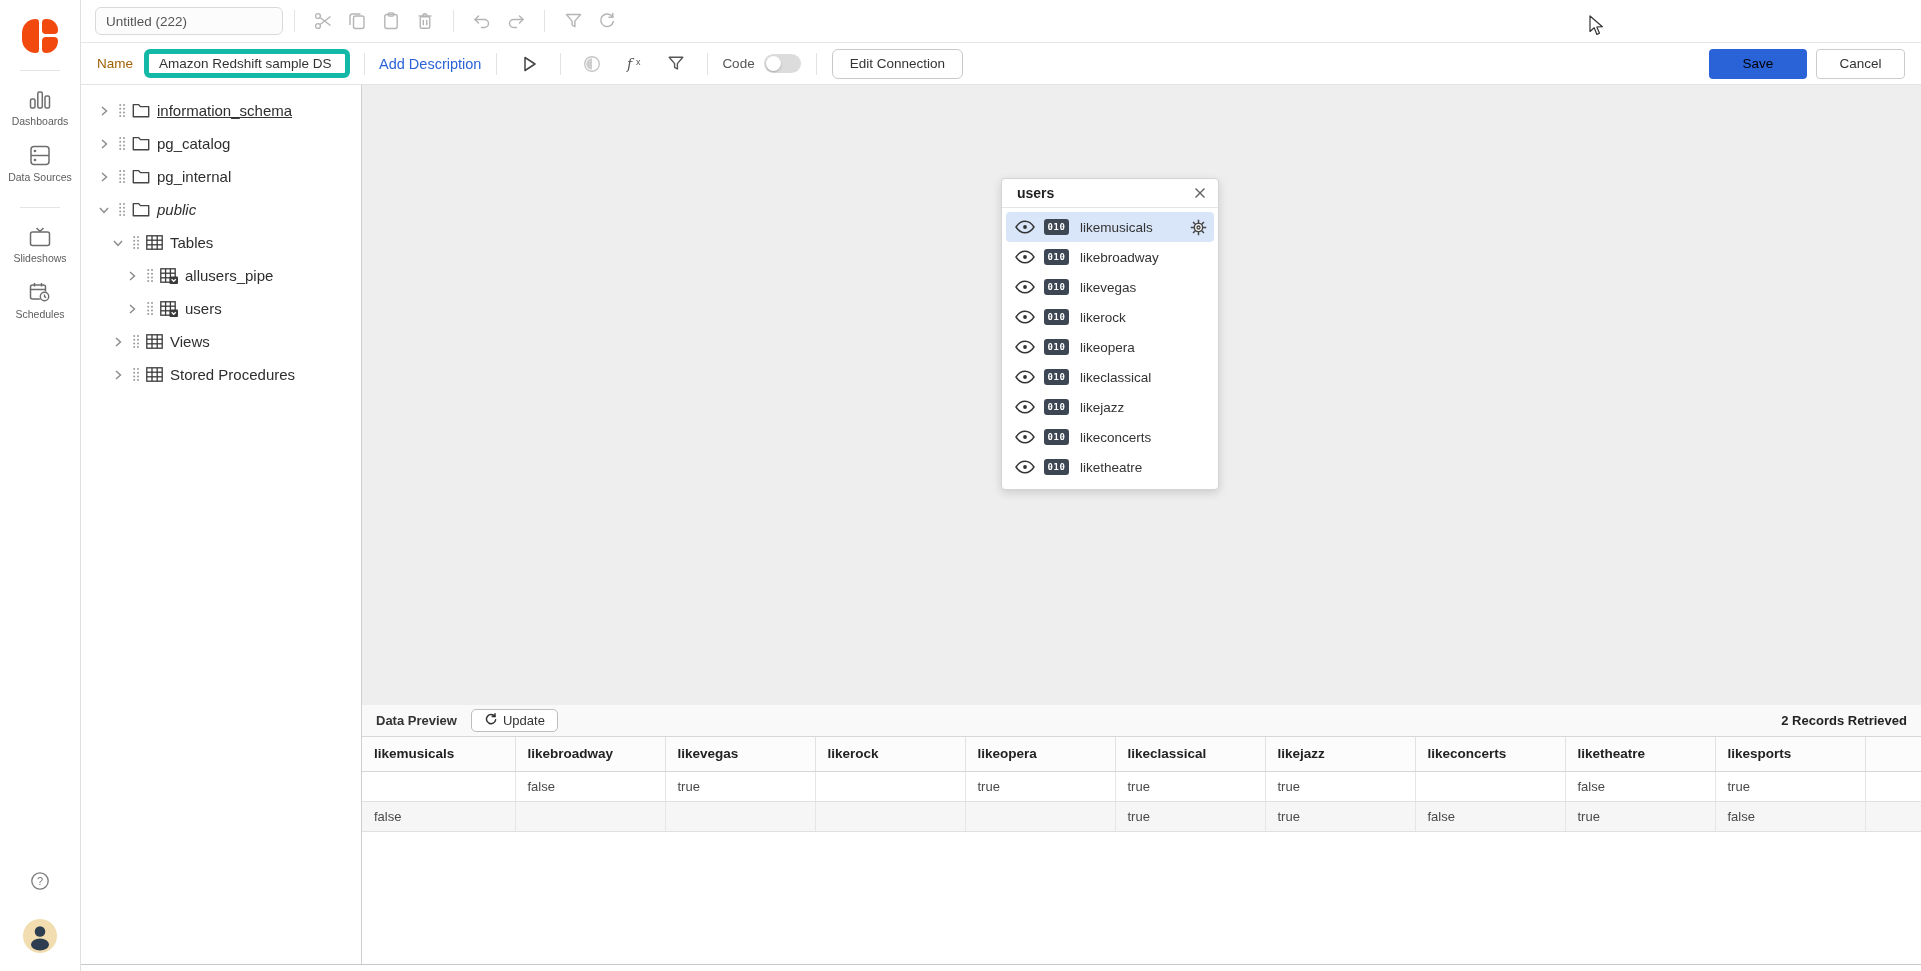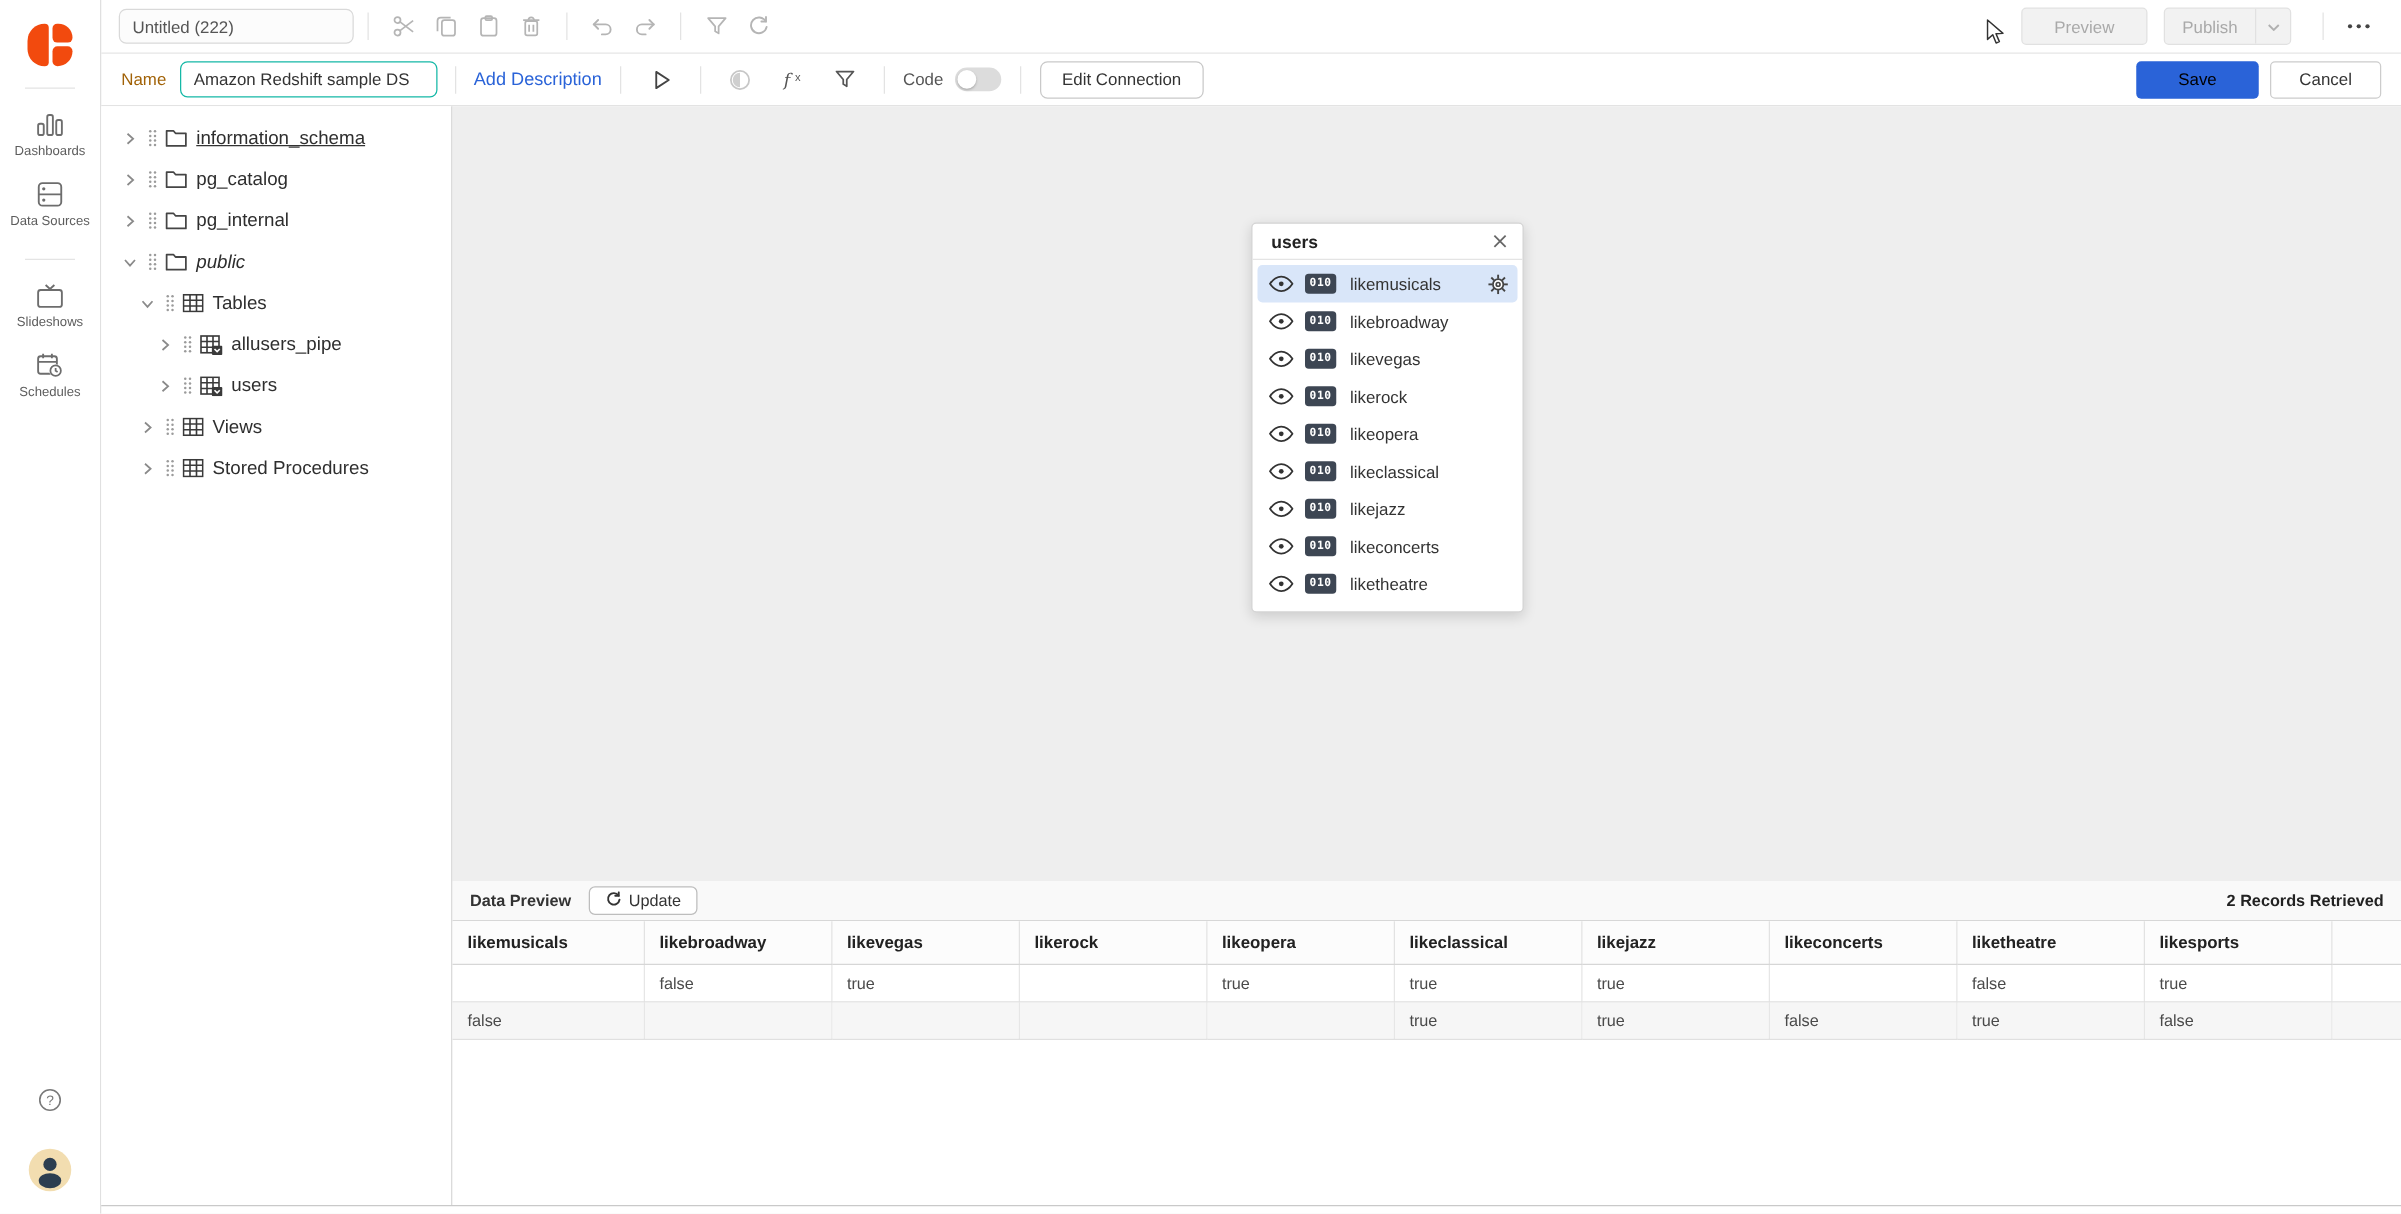--- a/index.html
+++ b/index.html
@@ -53,21 +53,21 @@
   .publish-split { display: flex; margin-right: 14px; border: 1px solid #e1e1e1; border-radius: 4px; overflow: hidden; background:#f2f2f2; height: 30px; }
   .publish-main { width: 72px; display:flex; align-items:center; justify-content:center; font-size:13.5px; color:#a9a9a9; }
   .publish-caret { width: 28px; border-left: 1px solid #e1e1e1; display:flex; align-items:center; justify-content:center; }
 
   .topbar2 {
     height: 42px; border-bottom: 1px solid #e3e3e3;
     display: flex; align-items: center; padding-left: 16px; flex-shrink: 0;
   }
   .name-label { font-size: 13.5px; color: #a16207; }
   .name-input {
-    width: 206px; height: 29px; border: 1px solid #14b8a6; border-radius: 6px;
+    width: 206px; height: 29px; border: 5px solid #14b8a6; border-radius: 6px;
     font-size: 13.5px; color: #333; padding: 0 10px; margin-left: 11px;
     font-family: "Liberation Sans", sans-serif; background: #fff;
   }
   .add-desc { font-size: 14.5px; color: #2a63d8; font-weight: 500; cursor: pointer; white-space: nowrap; }
   .code-label { font-size: 13.5px; color: #555; margin-right: 9px; }
   .switch { width: 37px; height: 19px; border-radius: 10px; background: #dcdcdc; position: relative; cursor: pointer; flex-shrink:0; }
   .switch .knob { position: absolute; left: 2px; top: 2px; width: 15px; height: 15px; border-radius: 50%; background: #fff; box-shadow: 0 1px 2px rgba(0,0,0,.25); }
   .edit-conn-btn {
     height: 30px; padding: 0 17px; border: 1px solid #c9c9c9; border-radius: 6px; background: #fff;
     font-size: 13.5px; color: #333; cursor: pointer; font-family: "Liberation Sans", sans-serif;
@@ -300,41 +300,20 @@
       </div>
       <div class="icon-btn">
         <svg width="18" height="18" viewBox="0 0 18 18">
             <g fill="none" stroke="#b5b5b5" stroke-width="1.5" stroke-linecap="round">
               <path d="M14.5 5 A6.3 6.3 0 1 0 15.3 9.5"></path>
               <path d="M14.8 1.5 V5.2 H11.1"></path>
             </g>
           </svg>
       </div>
 
-      <div class="tb-right">
-        <button class="btn-disabled preview-btn">Preview</button>
-        <div class="publish-split">
-          <div class="publish-main">Publish</div>
-          <div class="publish-caret">
-            <span><svg width="10" height="6" viewBox="0 0 10 6">
-                  <path d="M1 1 L5 5 L9 1" fill="none" stroke="#b0b0b0" stroke-width="1.5"></path>
-                </svg></span>
-          </div>
-        </div>
-        <div class="vsep"></div>
-        <div class="icon-btn">
-          <svg width="18" height="4" viewBox="0 0 18 4">
-              <g fill="#444">
-                <circle cx="2" cy="2" r="1.7"></circle>
-                <circle cx="9" cy="2" r="1.7"></circle>
-                <circle cx="16" cy="2" r="1.7"></circle>
-              </g>
-            </svg>
-        </div>
-      </div>
     </div>
 
     <div class="topbar2">
       <span class="name-label">Name</span>
       <input class="name-input" value="Amazon Redshift sample DS" style="">
       <div class="vsep" style="margin:0 14px;"></div>
       <span class="add-desc">Add Description</span>
       <div class="vsep" style="margin:0 15px;"></div>
 
       <div class="icon-btn">

